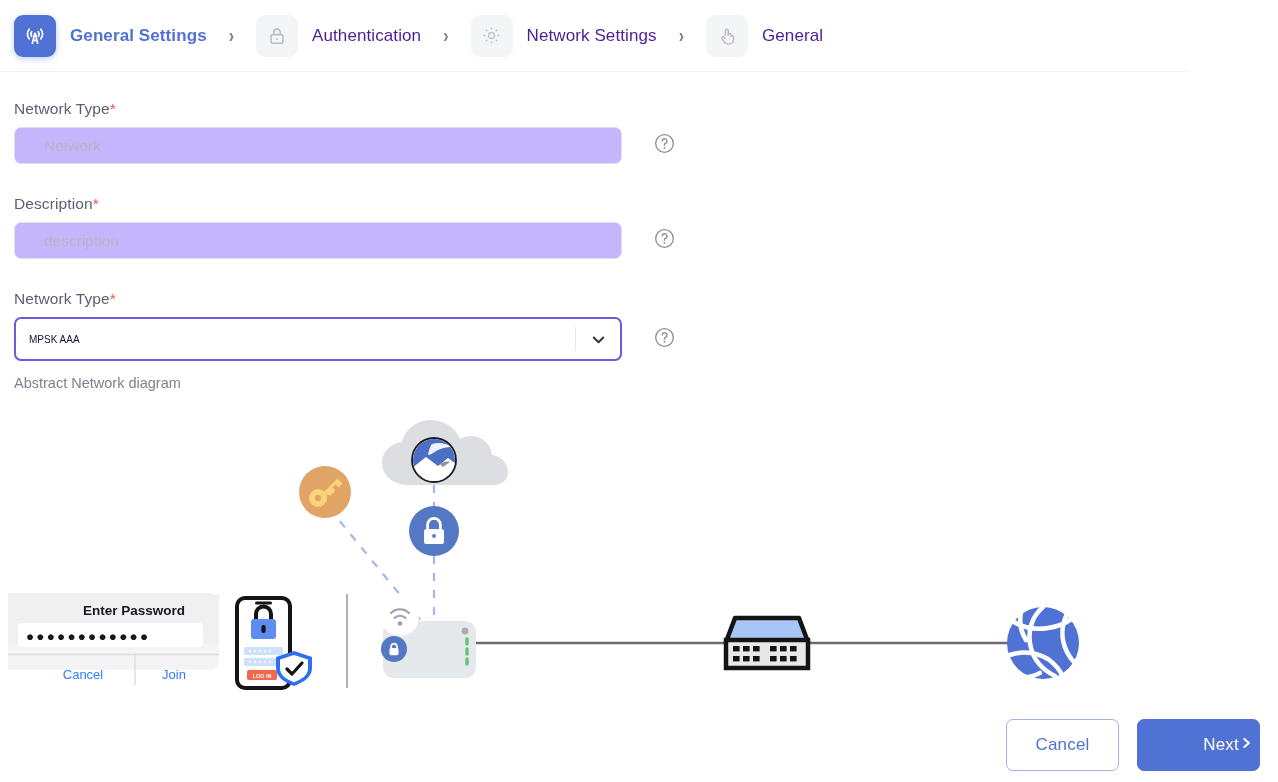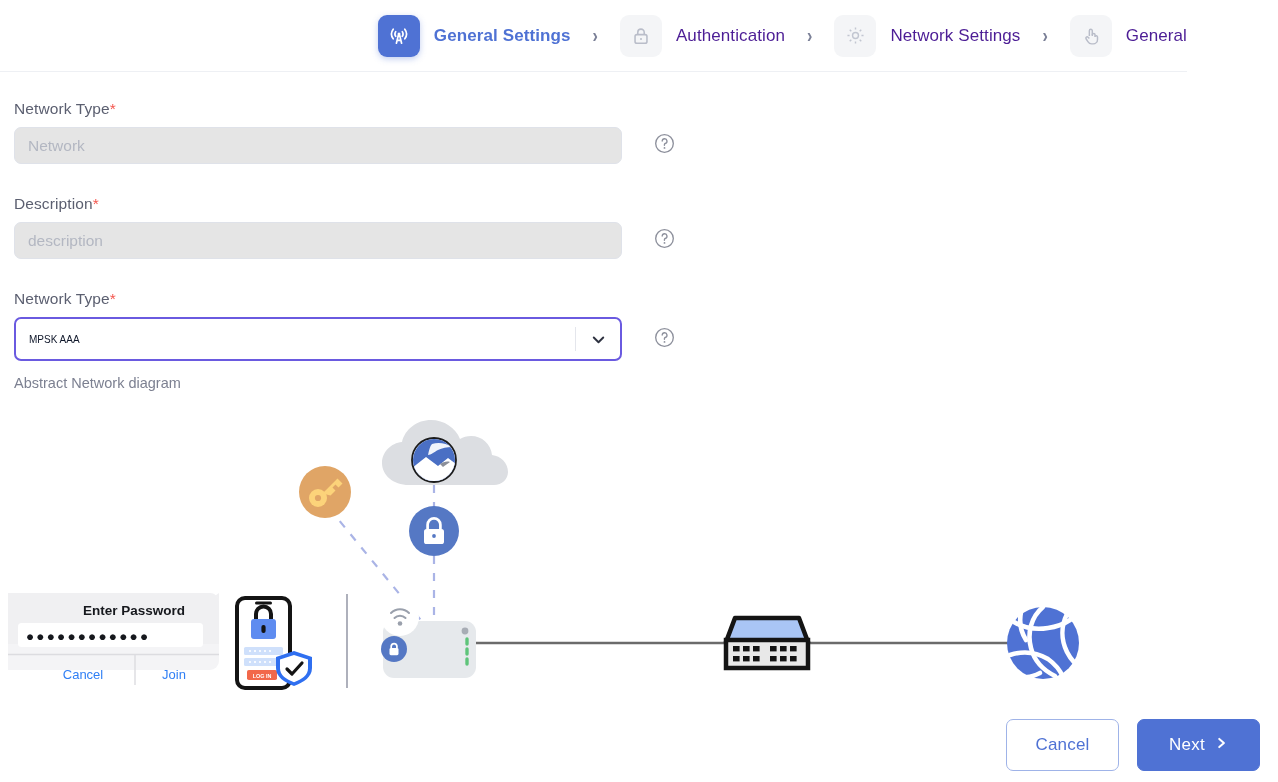--- a/index.html
+++ b/index.html
@@ -12,21 +12,20 @@
   }
 
   
   .wizard-header {
     position: absolute; left: 0; top: 0;
     width: 1187px; height: 72px;
     display: flex; align-items: center;
     padding-left: 14px;
     background: #ffffff;
     border-bottom: 1px solid #eef0f4;
-    justify-content: flex-end;
   }
   .crumb { display: flex; align-items: center; }
   .crumb-icon {
     width: 42px; height: 42px; border-radius: 9px;
     display: flex; align-items: center; justify-content: center;
     background: #f4f5f7; flex: none;
   }
   .crumb-icon.active { background: #4f72d4; box-shadow: 0 2px 6px rgba(79,114,212,.35); }
   .crumb-label {
     font-size: 17px; margin-left: 14px; white-space: nowrap;
@@ -42,21 +41,21 @@
   .form-area { position: absolute; left: 0; top: 72px; width: 1278px; }
   .field { position: relative; padding: 0 0 0 14px; }
   .field-label {
     font-size: 15.5px; color: #5b5f70; margin-bottom: 9px;
     letter-spacing: .1px;
   }
   .req { color: #f4544c; }
   .field-row { display: flex; align-items: center; }
   .text-input {
     width: 608px; height: 37px; border: 1px solid #dfe2e9;
-    border-radius: 7px; background: #e5e5e5; padding: 0 13px;
+    border-radius: 7px; background: #c4b5fd; padding: 0 29px;
     font-size: 15.5px; color: #3c4050; outline: none;
     font-family: "Liberation Sans", sans-serif;
   }
   .text-input::placeholder { color: #b3b7c2; }
   .select-wrap {
     position: relative; width: 608px; height: 44px;
     border: 2px solid #6a5ae0; border-radius: 7px; background: #fff;
     display: flex; align-items: center;
   }
   .select-value {
@@ -87,21 +86,21 @@
     border-radius: 7px; font-size: 17px; cursor: pointer;
     display: inline-flex; align-items: center; justify-content: center;
     font-family: "Liberation Sans", sans-serif; letter-spacing: .2px;
   }
   .btn-cancel {
     width: 113px; height: 52px; background: #fff;
     border: 1px solid #9fb3e8; color: #4f72d4;
   }
   .btn-next {
     width: 123px; height: 52px; background: #4f72d4;
-    border: 1px solid #4f72d4; color: #fff; gap: 9px;
+    border: 1px solid #4f72d4; color: #fff;  justify-content: flex-end;
   }
 </style>
 </head>
 <body>
 
 <div class="wizard-header">
 
   <div class="crumb">
     <div class="crumb-icon active">
       <svg width="24" height="24" viewBox="0 0 24 24" fill="none" stroke="#ffffff" stroke-width="1.7" stroke-linecap="round">

